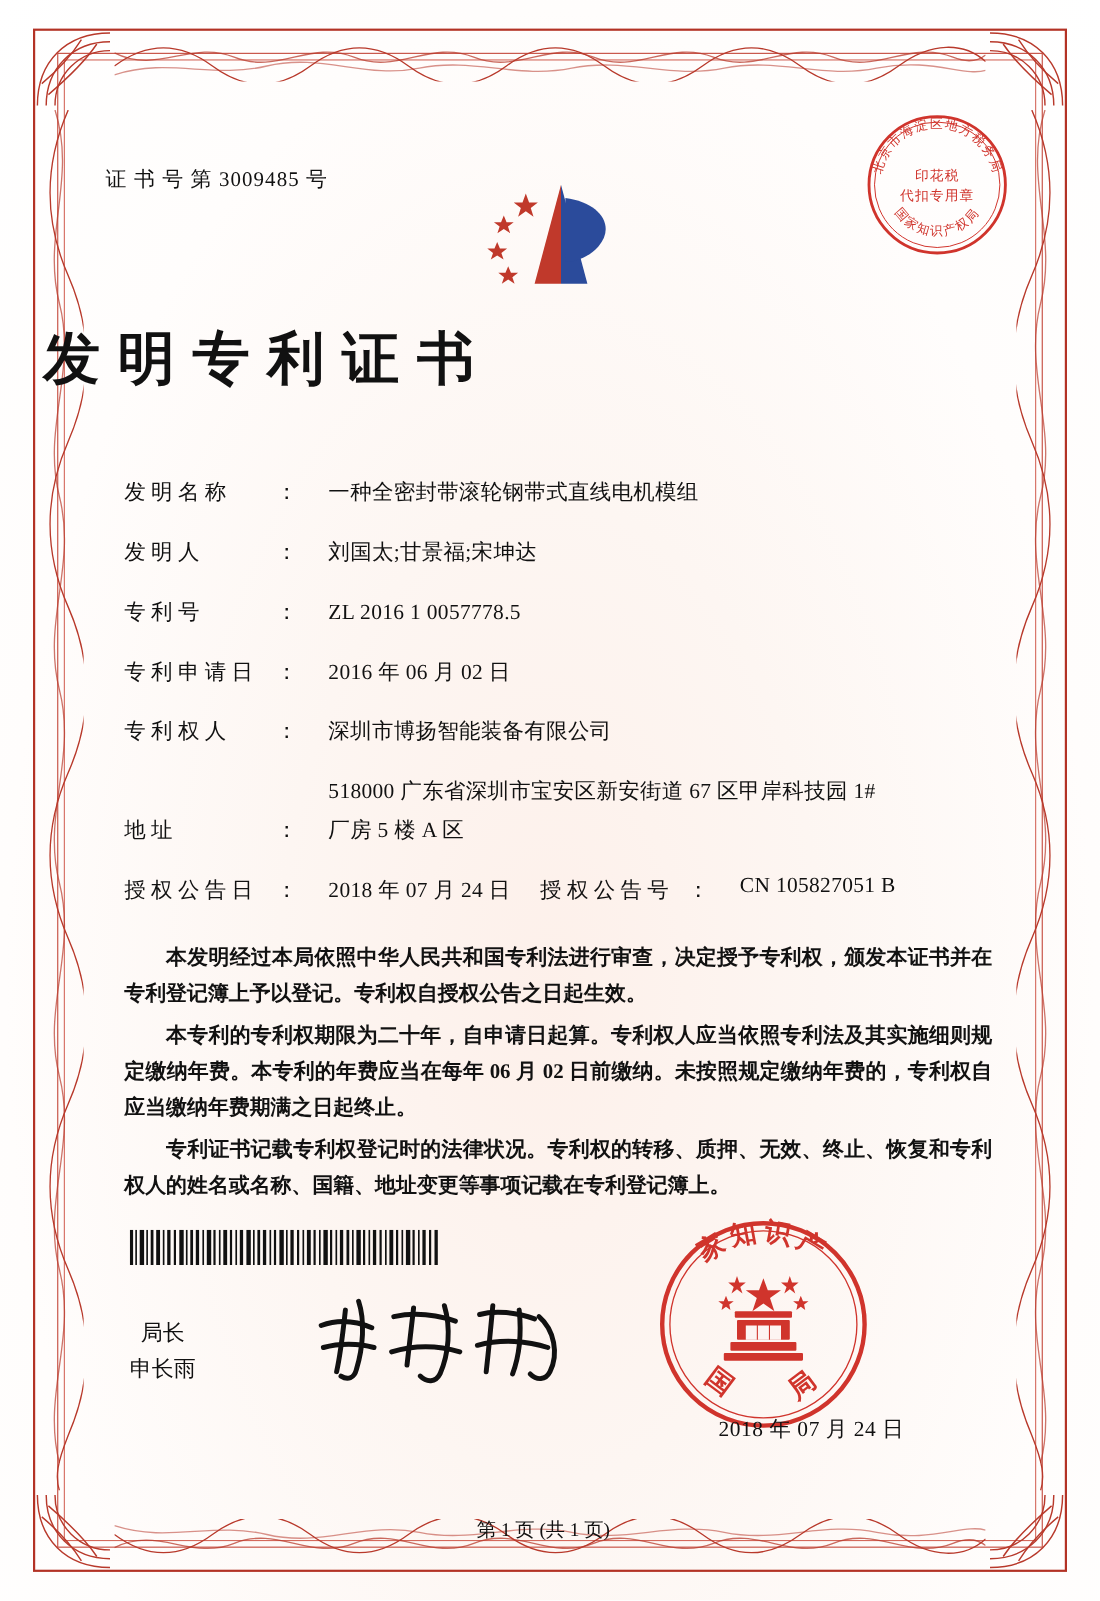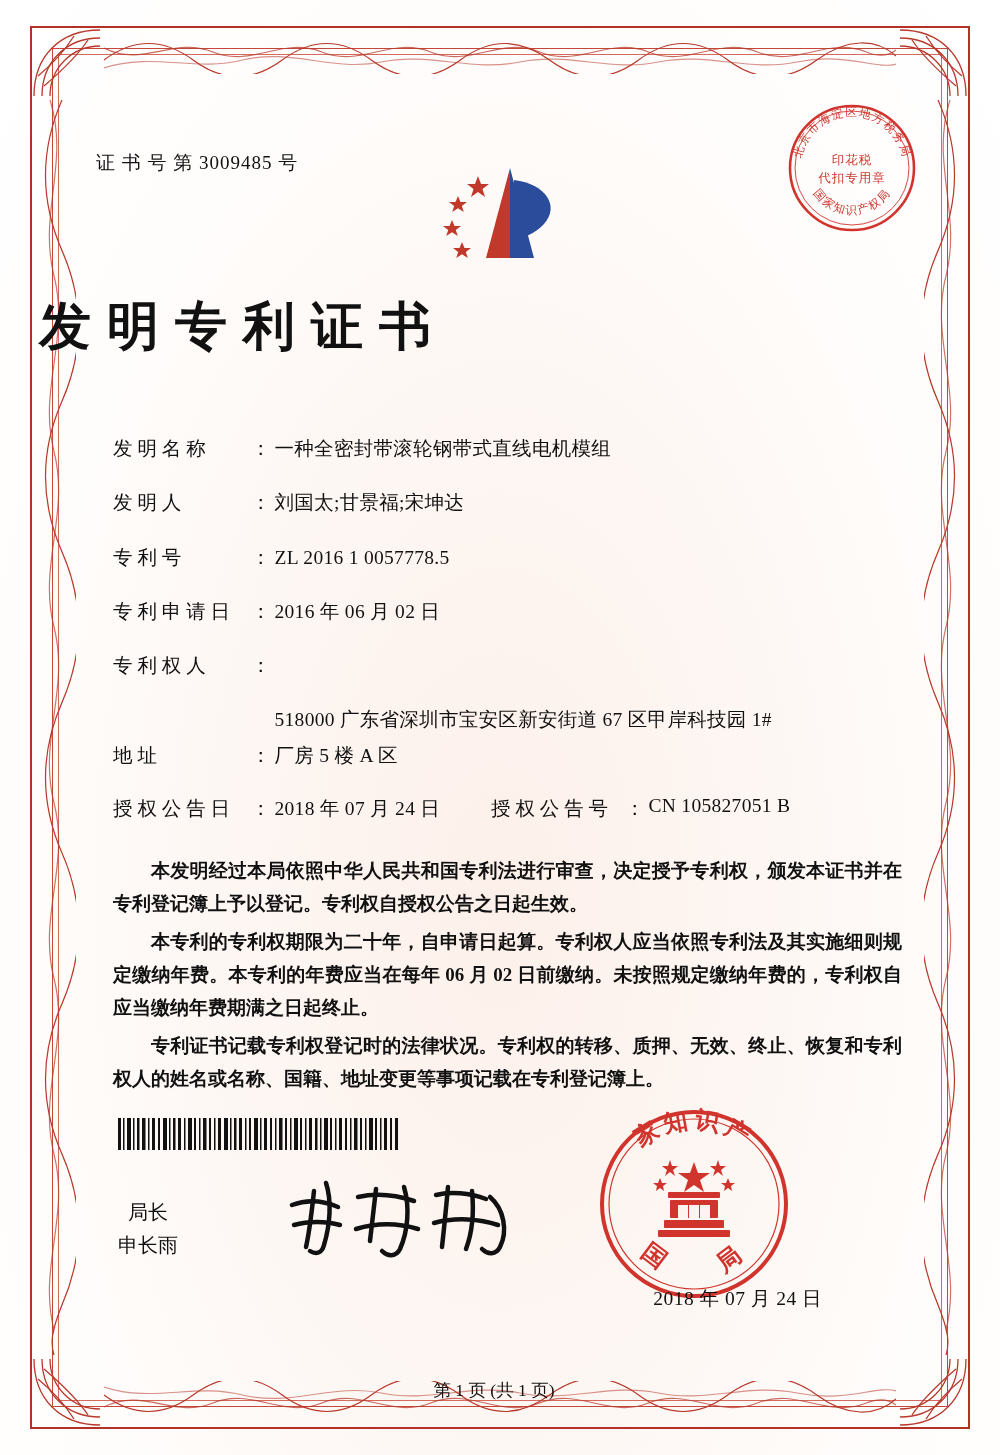--- a/index.html
+++ b/index.html
@@ -123,20 +123,21 @@
     justify-content: space-between;
     white-space: nowrap;
   }
   .field-colon {
     flex: 0 0 auto;
     padding-right: 4px;
   }
   .field-value {
     flex: 1;
     letter-spacing: 0.3px;
+    margin-left: 24px;
   }
   .field-value .line2 {
     display: block;
     margin-top: 6px;
   }
 
   .row-grant {
     display: flex;
     align-items: flex-end;
     font-size: 19.5px;
@@ -367,20 +368,21 @@
 
     <div class="field-row">
       <span class="field-label">专 利 申 请 日</span>
       <span class="field-colon">：</span>
       <span class="field-value">2016 年 06 月 02 日</span>
     </div>
 
     <div class="field-row">
       <span class="field-label">专 利 权 人</span>
       <span class="field-colon">：</span>
+      <span class="field-value">深圳市博扬智能装备有限公司</span>
     </div>
 
     <div class="field-row">
       <span class="field-label">地 址</span>
       <span class="field-colon">：</span>
       <span class="field-value">
         <span>518000 广东省深圳市宝安区新安街道 67 区甲岸科技园 1#</span>
         <span class="line2">厂房 5 楼 A 区</span>
       </span>
     </div>

